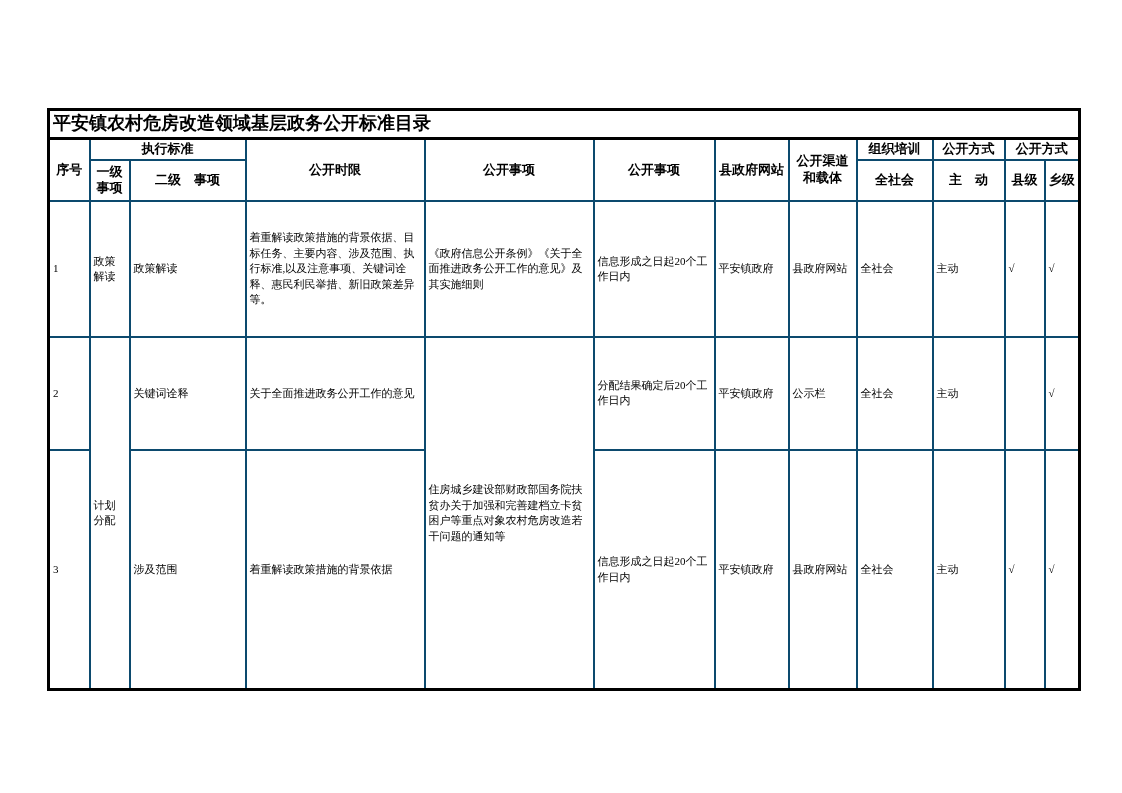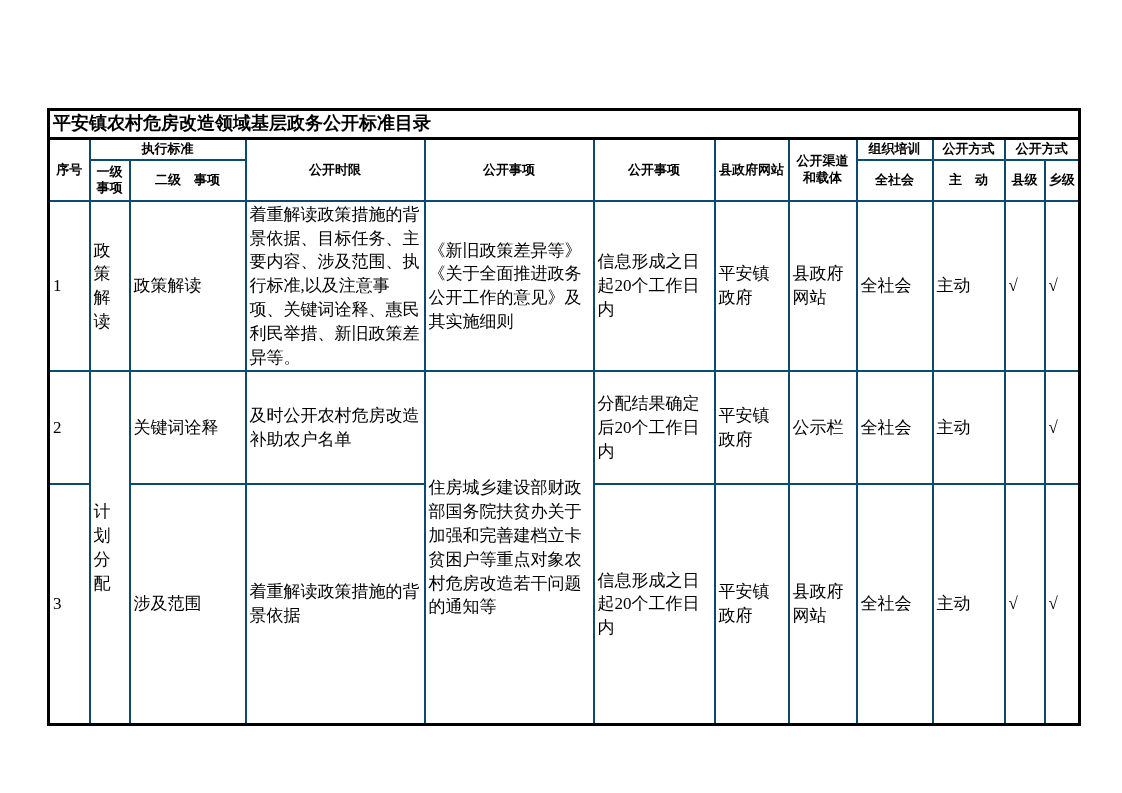--- a/index.html
+++ b/index.html
@@ -30,21 +30,21 @@
     overflow: hidden;
     word-break: break-all;
   }
   .doc-table th {
     font-family: "Liberation Sans", sans-serif;
     font-weight: bold;
     font-size: 13px;
     line-height: 1.3;
   }
   .doc-table td {
-    font-size: 17px;
+    font-size: 11px;
     line-height: 1.4;
   }
   td.title-cell {
     font-family: "Liberation Serif", serif;
     font-size: 18px;
     font-weight: bold;
     border-bottom: 3px solid #000;
     line-height: 1.2;
   }
   .hdr-bottom { border-bottom: 3px solid #000; }
@@ -99,35 +99,35 @@
     <th class="hdr-bottom">主　动</th>
     <th class="hdr-bottom">县级</th>
     <th class="hdr-bottom">乡级</th>
   </tr>
 
   <tr class="r-b1">
     <td>1</td>
     <td>政策解读</td>
     <td>政策解读</td>
     <td>着重解读政策措施的背景依据、目标任务、主要内容、涉及范围、执行标准,以及注意事项、关键词诠释、惠民利民举措、新旧政策差异等。</td>
-    <td>《新旧政策差异等》《关于全面推进政务公开工作的意见》及其实施细则</td>
+    <td>《政府信息公开条例》《关于全面推进政务公开工作的意见》及其实施细则</td>
     <td>信息形成之日起20个工作日内</td>
     <td>平安镇政府</td>
     <td>县政府网站</td>
     <td>全社会</td>
     <td>主动</td>
     <td>√</td>
     <td>√</td>
   </tr>
 
   <tr class="r-b2">
     <td>2</td>
     <td rowspan="2">计划分配</td>
     <td>关键词诠释</td>
-    <td>及时公开农村危房改造补助农户名单</td>
+    <td>关于全面推进政务公开工作的意见</td>
     <td rowspan="2">住房城乡建设部财政部国务院扶贫办关于加强和完善建档立卡贫困户等重点对象农村危房改造若干问题的通知等</td>
     <td>分配结果确定后20个工作日内</td>
     <td>平安镇政府</td>
     <td>公示栏</td>
     <td>全社会</td>
     <td>主动</td>
     <td></td>
     <td>√</td>
   </tr>
 

